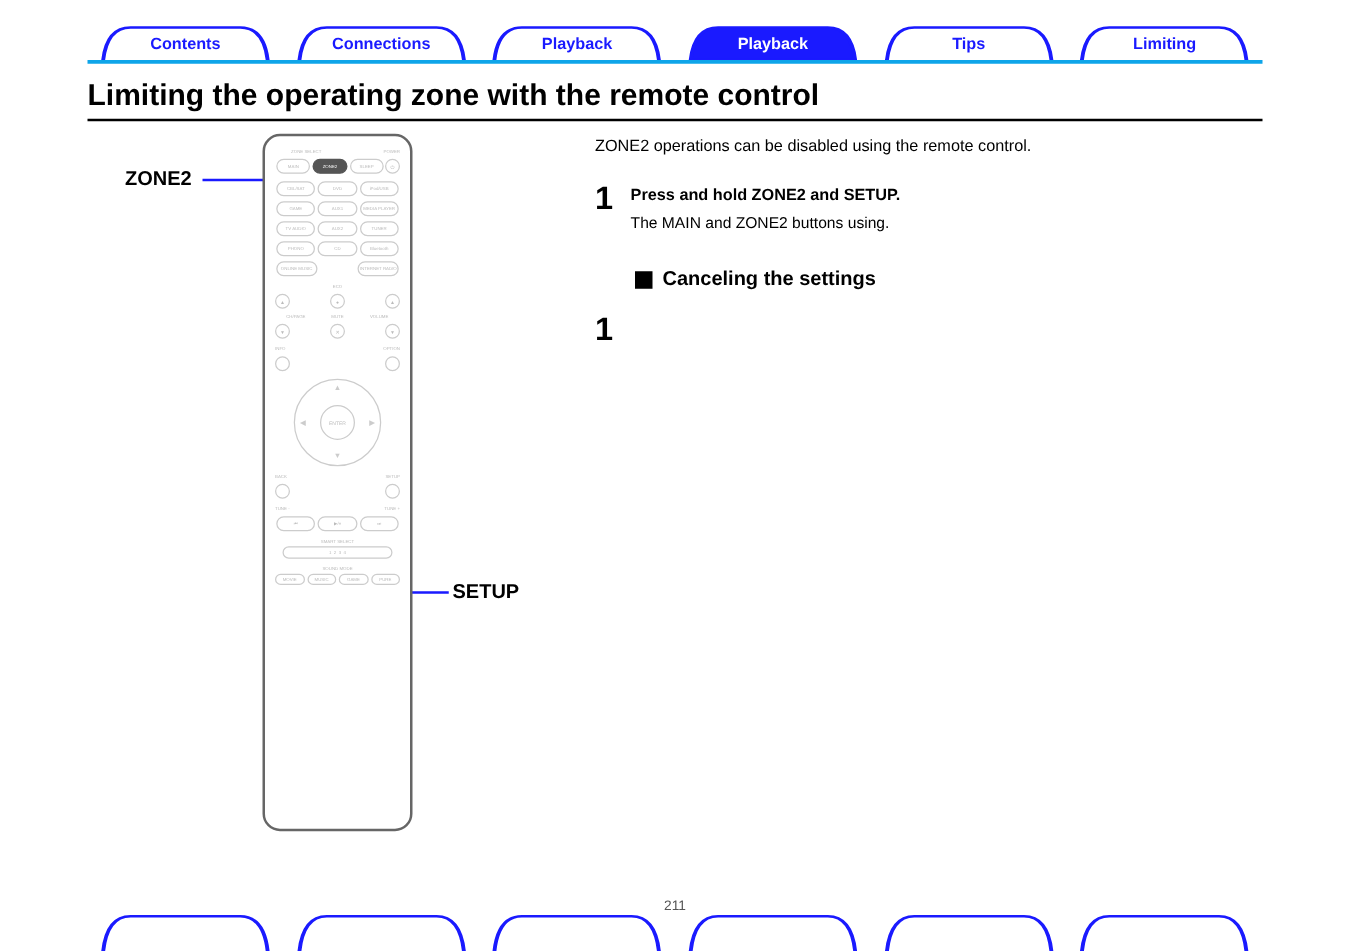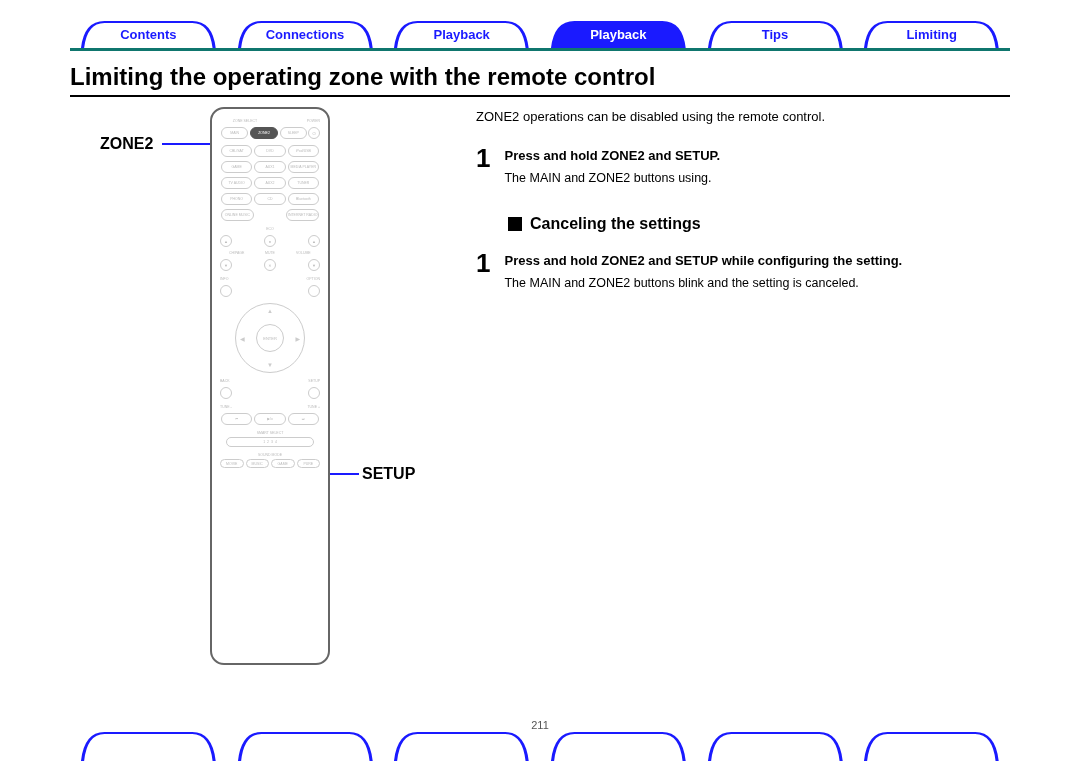--- a/index.html
+++ b/index.html
@@ -14,22 +14,22 @@
   }
   .page {
     padding: 20px 70px 0 70px;
     position: relative;
     height: 100%;
   }
   
   .tabs-row {
     display: flex;
     gap: 0;
-    justify-content: center;
-    border-bottom: 3px solid #0f766e;
+    justify-content: flex-end;
+    border-bottom: 3px solid #0ea5e9;
   }
   .tab {
     flex: 1;
     height: 28px;
     display: flex;
     align-items: center;
     justify-content: center;
     font-size: 13px;
     font-weight: bold;
     color: #1a1aff;
@@ -374,24 +374,20 @@
           <div class="step-desc">The MAIN and ZONE2 buttons using.</div>
         </div>
       </div>
 
       <div class="sub-heading">
         <span>Canceling the settings</span>
       </div>
 
       <div class="step-row">
         <div class="step-num">1</div>
-        <div class="step-body">
-          <div class="step-title">Press and hold ZONE2 and SETUP while configuring the setting.</div>
-          <div class="step-desc">The MAIN and ZONE2 buttons blink and the setting is canceled.</div>
-        </div>
       </div>
     </div>
   </div>
 
   <div class="page-num">211</div>
 
   <div class="bottom-tabs">
     <div class="bottom-tab">
         <svg viewBox="0 0 100 32" preserveAspectRatio="none">
           <path d="M8 32 Q10 4 22 4 H78 Q90 4 92 32" fill="none" stroke="#1a1aff" stroke-width="2"></path>

